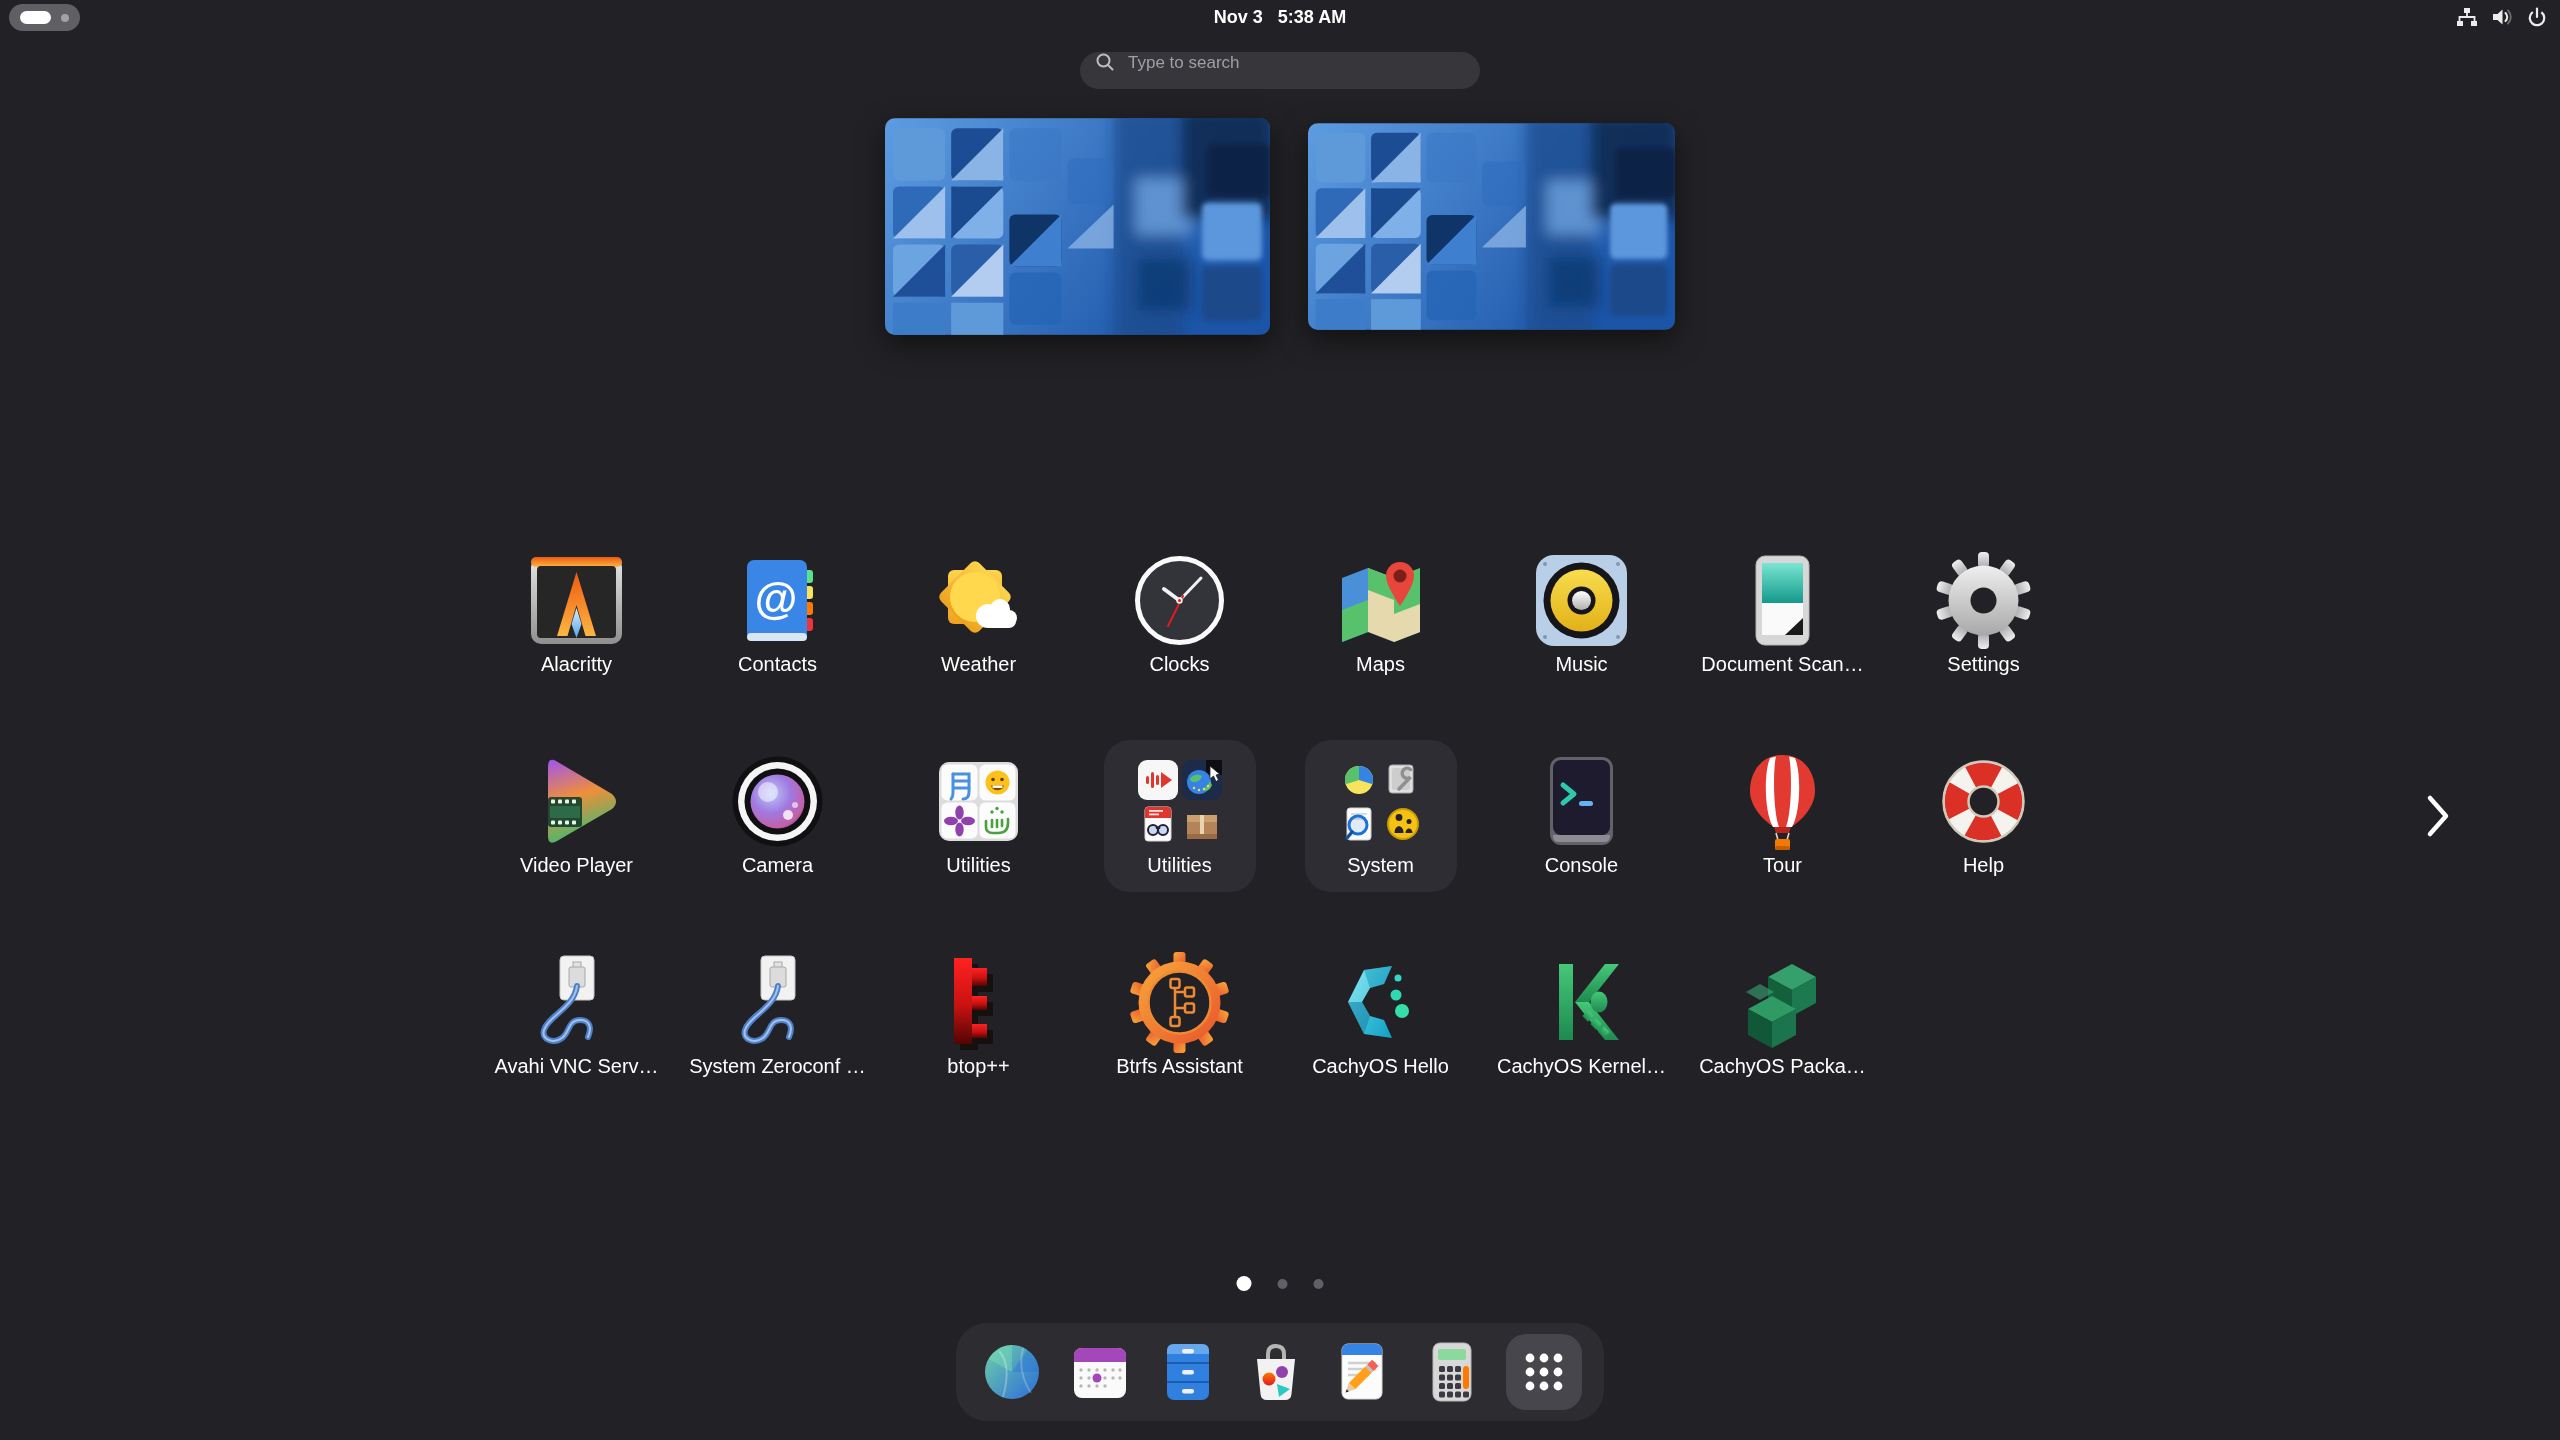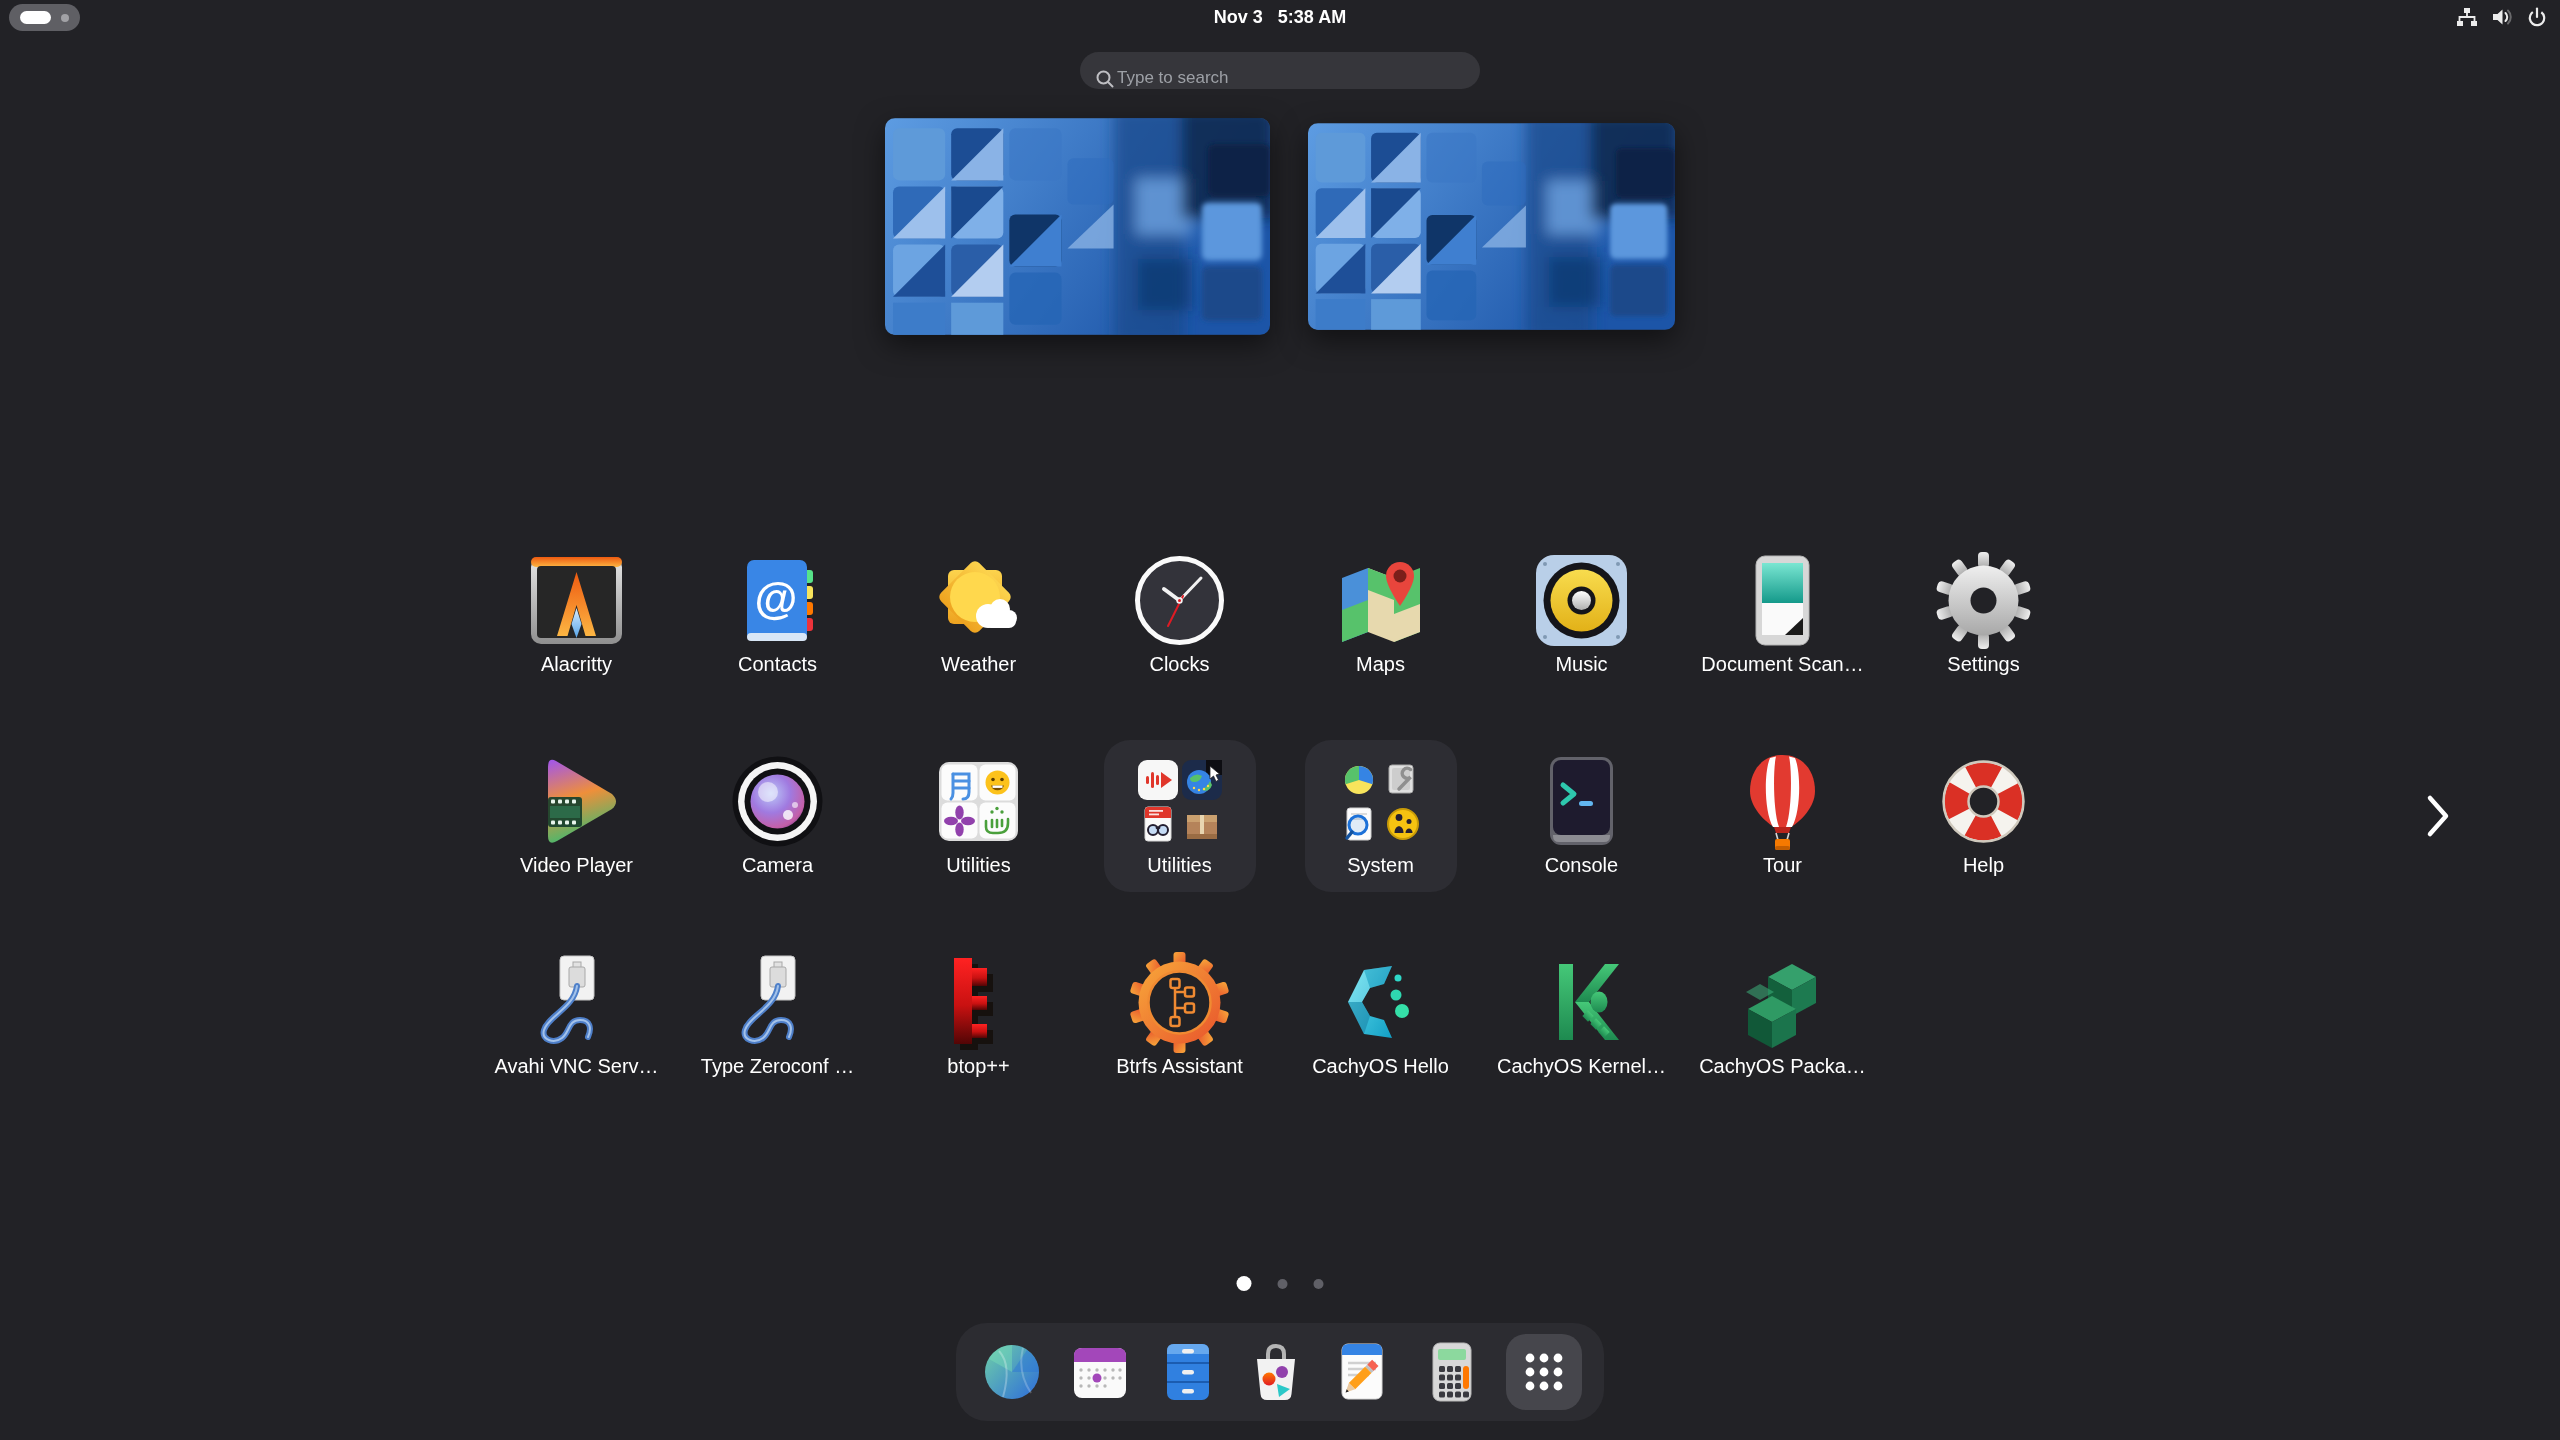--- a/index.html
+++ b/index.html
@@ -7,21 +7,21 @@
        font-family:"Liberation Sans",sans-serif;-webkit-font-smoothing:antialiased;}
   .topbar{position:absolute;top:0;left:0;width:2560px;height:34px;}
   .ws-pill{position:absolute;left:9px;top:4px;height:27px;background:#5f5f64;border-radius:14px;
            display:flex;align-items:center;gap:10px;padding:0 11px;cursor:pointer;}
   .ws-pill .active-ws{width:31px;height:13px;background:#ffffff;border-radius:7px;}
   .ws-pill .other-ws{width:8px;height:8px;background:#a2a2a6;border-radius:50%;}
   .clock{position:absolute;left:50%;top:0;transform:translateX(-50%);height:34px;display:flex;
          align-items:center;gap:15px;color:#ffffff;font-size:18px;font-weight:700;cursor:pointer;justify-content:center;}
   .status{position:absolute;right:12px;top:0;height:34px;display:flex;align-items:center;gap:13px;cursor:pointer;}
   .search-bar{position:absolute;top:52px;left:50%;transform:translateX(-50%);width:400px;height:37px;
-              background:#36363b;border-radius:19px;display:flex;align-items:flex-end;
+              background:#36363b;border-radius:19px;display:flex;align-items:flex-start;gap:11px;
               padding:0 15px;box-sizing:border-box;}
   .search-bar input{flex:1;background:transparent;border:none;outline:none;color:#d5d5d8;font-size:17px;
                     font-family:"Liberation Sans",sans-serif;}
   .search-bar input::placeholder{color:#9da0a6;}
   .workspaces{position:absolute;top:118px;left:0;width:2560px;display:flex;justify-content:center;
               align-items:center;gap:38px;}
   .ws-thumb{border-radius:10px;overflow:hidden;box-shadow:0 10px 28px rgba(0,0,0,.5);cursor:pointer;line-height:0;}
   .ws-thumb.primary{width:385px;height:217px;}
   .ws-thumb.secondary{width:367px;height:207px;}
   .ws-thumb svg{width:100%;height:100%;}
@@ -565,21 +565,21 @@
   <div class="app-cell">
     <div class="app-icon">
         <svg viewBox="0 0 105 105">
       <rect x="36" y="6" width="34" height="44" rx="4" fill="#f2f2f2" stroke="#c6c6c6"></rect>
       <rect x="49" y="12" width="8" height="8" fill="#e2e2e2" stroke="#a8a8a8"></rect>
       <rect x="45" y="17" width="16" height="20" rx="2" fill="#dcdcdc" stroke="#a8a8a8"></rect>
       <path d="M53 36 C 50 58 24 66 20 80 C 17 90 30 94 38 88 C 46 82 44 70 56 70 C 66 70 68 78 64 87" fill="none" stroke="#4e7fc9" stroke-width="6" stroke-linecap="round"></path>
       <path d="M53 36 C 50 58 24 66 20 80 C 17 90 30 94 38 88 C 46 82 44 70 56 70 C 66 70 68 78 64 87" fill="none" stroke="#a3c2ea" stroke-width="2" stroke-linecap="round"></path>
     </svg>
       </div>
-    <div class="app-label">Type Zeroconf …</div>
+    <div class="app-label">System Zeroconf …</div>
   </div>
 
   <div class="app-cell">
     <div class="app-icon">
         <svg viewBox="0 0 105 105">
       <g fill="#16110e">
         <rect x="34" y="14" width="18" height="86"></rect>
             <rect x="52" y="24" width="15" height="18"></rect>
         <rect x="52" y="52" width="15" height="14"></rect>
             <rect x="52" y="80" width="15" height="14"></rect>

